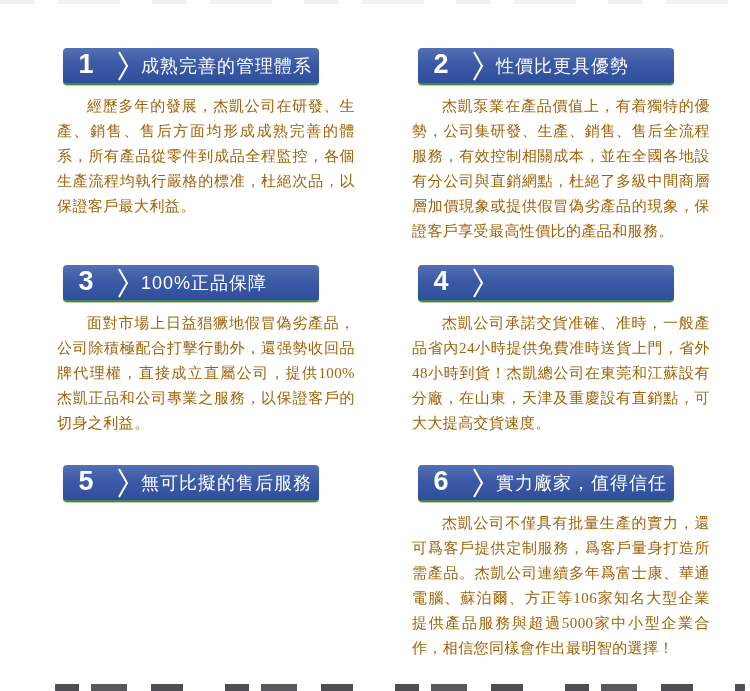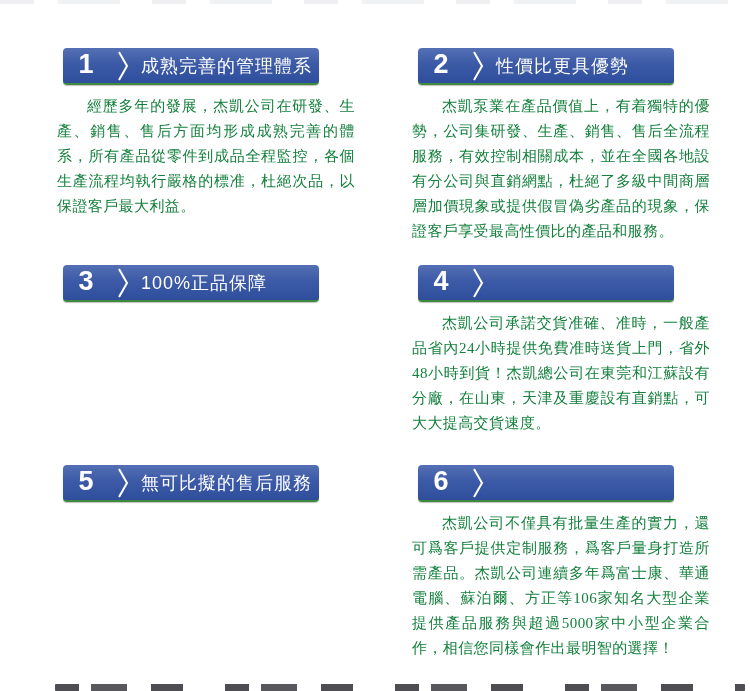--- a/index.html
+++ b/index.html
@@ -82,21 +82,21 @@
     white-space: nowrap;
   }
 
   .body-text {
     margin-top: 9px;
     width: 298px;
     font-family: "Liberation Serif", "DejaVu Serif", serif;
     font-size: 15px;
     line-height: 25px;
     letter-spacing: .4px;
-    color: #15803d;
+    color: #a16207;
     text-align: justify;
     text-indent: 2em;
   }
 </style>
 </head>
 <body>
 
 <div class="top-remnant"></div>
 
 <div class="grid">
@@ -130,20 +130,21 @@
   <section class="adv">
     <div class="banner">
       <span class="num">3</span>
       <span class="chev">
         <svg width="12" height="30" viewBox="0 0 12 30">
             <polyline points="2,1 10,15 2,29" fill="none" stroke="#ffffff" stroke-width="2"></polyline>
           </svg>
       </span>
       <h2 class="title">100%正品保障</h2>
     </div>
+    <p class="body-text">面對市場上日益猖獗地假冒偽劣產品，公司除積極配合打擊行動外，還强勢收回品牌代理權，直接成立直屬公司，提供100%杰凱正品和公司專業之服務，以保證客戶的切身之利益。</p>
   </section>
 
   <section class="adv">
     <div class="banner">
       <span class="num">4</span>
       <span class="chev">
         <svg width="12" height="30" viewBox="0 0 12 30">
             <polyline points="2,1 10,15 2,29" fill="none" stroke="#ffffff" stroke-width="2"></polyline>
           </svg>
       </span>
@@ -164,19 +165,20 @@
   </section>
 
   <section class="adv">
     <div class="banner">
       <span class="num">6</span>
       <span class="chev">
         <svg width="12" height="30" viewBox="0 0 12 30">
             <polyline points="2,1 10,15 2,29" fill="none" stroke="#ffffff" stroke-width="2"></polyline>
           </svg>
       </span>
+      <h2 class="title">實力廠家，值得信任</h2>
     </div>
     <p class="body-text">杰凱公司不僅具有批量生產的實力，還可爲客戶提供定制服務，爲客戶量身打造所需產品。杰凱公司連續多年爲富士康、華通電腦、蘇泊爾、方正等106家知名大型企業提供產品服務與超過5000家中小型企業合作，相信您同樣會作出最明智的選擇！</p>
   </section>
 
 </div>
 
 <div class="bottom-remnant"></div>
 
 </body></html>

